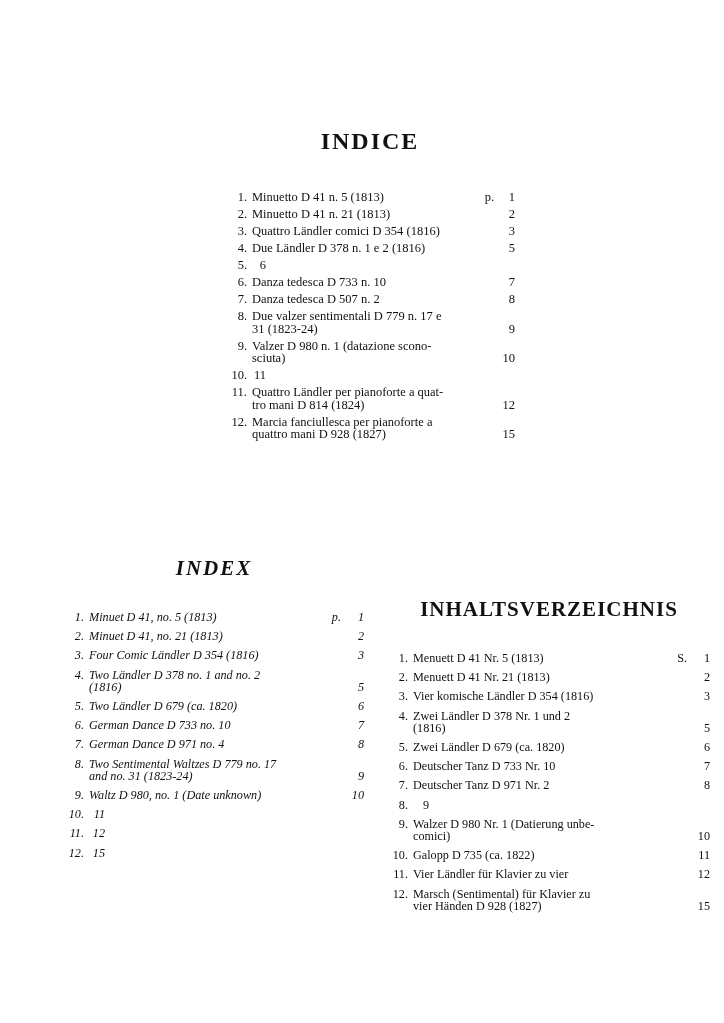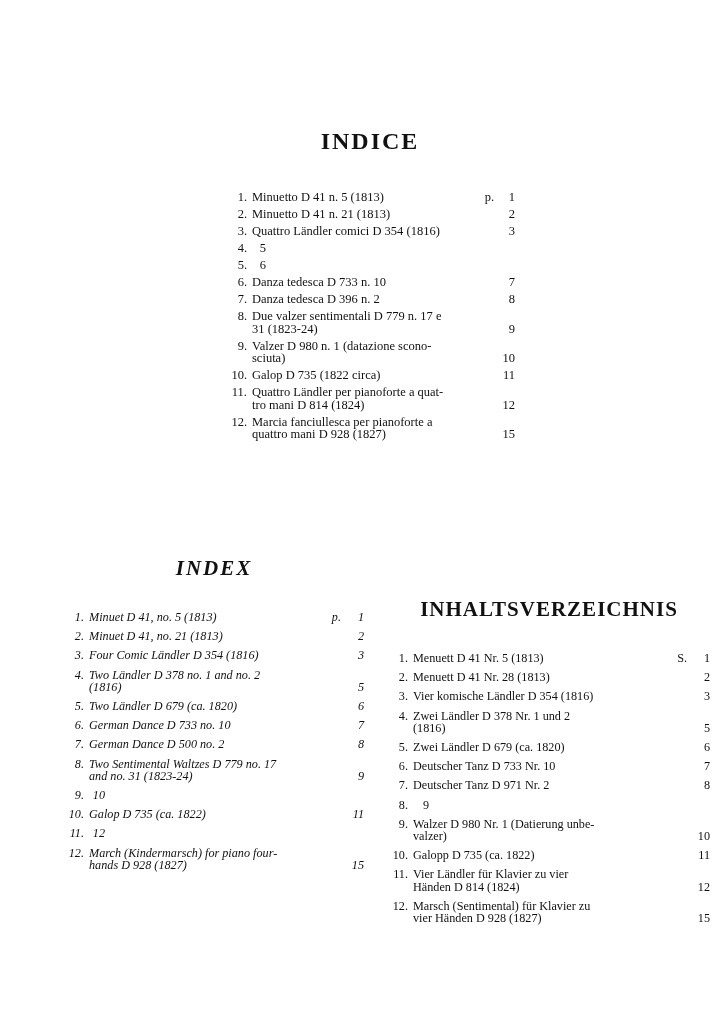--- a/index.html
+++ b/index.html
@@ -135,49 +135,49 @@
         <span class="txt"><span>Minuetto D 41 n. 21 (1813)</span></span>
         <span class="pg">2</span>
       </div>
       <div class="row">
         <span class="num">3.</span>
         <span class="txt"><span>Quattro Ländler comici D 354 (1816)</span></span>
         <span class="pg">3</span>
       </div>
       <div class="row">
         <span class="num">4.</span>
+        <span class="txt"><span>Due Ländler D 378 n. 1 e 2 (1816)</span></span>
         <span class="pg">5</span>
       </div>
       <div class="row">
         <span class="num">5.</span>
         <span class="pg">6</span>
       </div>
       <div class="row">
         <span class="num">6.</span>
         <span class="txt"><span>Danza tedesca D 733 n. 10</span></span>
         <span class="pg">7</span>
       </div>
       <div class="row">
         <span class="num">7.</span>
-        <span class="txt"><span>Danza tedesca D 396 n. 2</span></span>
+        <span class="txt"><span>Danza tedesca D 507 n. 2</span></span>
         <span class="pg">8</span>
       </div>
       <div class="row two-line">
         <span class="num">8.</span>
         <span class="txt"><span>Due valzer sentimentali D 779 n. 17 e</span><span class="line2">31 (1823-24)</span></span>
         <span class="pg">9</span>
       </div>
       <div class="row two-line">
         <span class="num">9.</span>
         <span class="txt"><span>Valzer D 980 n. 1 (datazione scono-</span><span class="line2">sciuta)</span></span>
         <span class="pg">10</span>
       </div>
       <div class="row">
         <span class="num">10.</span>
-        <span class="txt"><span>Galop D 735 (1822 circa)</span></span>
         <span class="pg">11</span>
       </div>
       <div class="row two-line">
         <span class="num">11.</span>
         <span class="txt"><span>Quattro Ländler per pianoforte a quat-</span><span class="line2">tro mani D 814 (1824)</span></span>
         <span class="pg">12</span>
       </div>
       <div class="row two-line">
         <span class="num">12.</span>
         <span class="txt"><span>Marcia fanciullesca per pianoforte a</span><span class="line2">quattro mani D 928 (1827)</span></span>
@@ -216,60 +216,59 @@
           <span class="txt"><span>Two Ländler D 679 (ca. 1820)</span></span>
           <span class="pg">6</span>
         </div>
         <div class="row">
           <span class="num">6.</span>
           <span class="txt"><span>German Dance D 733 no. 10</span></span>
           <span class="pg">7</span>
         </div>
         <div class="row">
           <span class="num">7.</span>
-          <span class="txt"><span>German Dance D 500 no. 2</span></span>
+          <span class="txt"><span>German Dance D 971 no. 4</span></span>
           <span class="pg">8</span>
         </div>
         <div class="row two-line">
           <span class="num">8.</span>
           <span class="txt"><span>Two Sentimental Waltzes D 779 no. 17</span><span class="line2">and no. 31 (1823-24)</span></span>
           <span class="pg">9</span>
         </div>
         <div class="row">
           <span class="num">9.</span>
+          <span class="txt"><span>Waltz D 980, no. 1 (Date unknown)</span></span>
           <span class="pg">10</span>
         </div>
         <div class="row">
           <span class="num">10.</span>
-          <span class="txt"><span>Galop D 735 (ca. 1822)</span></span>
           <span class="pg">11</span>
         </div>
         <div class="row two-line">
           <span class="num">11.</span>
           <span class="pg">12</span>
         </div>
         <div class="row two-line">
           <span class="num">12.</span>
-          <span class="txt"><span>March (Kindermarsch) for piano four-</span><span class="line2">hands D 928 (1827)</span></span>
           <span class="pg">15</span>
         </div>
       </div>
   </div>
   <div class="col col-inhalt">
     <div class="col-title">INHALTSVERZEICHNIS</div>
     <div class="toc-list">
         <div class="row">
           <span class="num">1.</span>
           <span class="txt"><span>Menuett D 41 Nr. 5 (1813)</span></span>
           <span class="pfx">S.</span>
           <span class="pg">1</span>
         </div>
         <div class="row">
           <span class="num">2.</span>
-          <span class="txt"><span>Menuett D 41 Nr. 28 (1813)</span></span>
+          <span class="txt"><span>Menuett D 41 Nr. 21 (1813)</span></span>
           <span class="pg">2</span>
         </div>
         <div class="row">
           <span class="num">3.</span>
           <span class="txt"><span>Vier komische Ländler D 354 (1816)</span></span>
           <span class="pg">3</span>
         </div>
         <div class="row two-line">
           <span class="num">4.</span>
           <span class="txt"><span>Zwei Ländler D 378 Nr. 1 und 2</span><span class="line2">(1816)</span></span>
@@ -289,31 +288,31 @@
           <span class="num">7.</span>
           <span class="txt"><span>Deutscher Tanz D 971 Nr. 2</span></span>
           <span class="pg">8</span>
         </div>
         <div class="row two-line">
           <span class="num">8.</span>
           <span class="pg">9</span>
         </div>
         <div class="row two-line">
           <span class="num">9.</span>
-          <span class="txt"><span>Walzer D 980 Nr. 1 (Datierung unbe-</span><span class="line2">valzer)</span></span>
+          <span class="txt"><span>Walzer D 980 Nr. 1 (Datierung unbe-</span><span class="line2">comici)</span></span>
           <span class="pg">10</span>
         </div>
         <div class="row">
           <span class="num">10.</span>
           <span class="txt"><span>Galopp D 735 (ca. 1822)</span></span>
           <span class="pg">11</span>
         </div>
         <div class="row two-line">
           <span class="num">11.</span>
-          <span class="txt"><span>Vier  Ländler  für  Klavier  zu  vier</span><span class="line2">Händen D 814 (1824)</span></span>
+          <span class="txt"><span>Vier  Ländler  für  Klavier  zu  vier</span></span>
           <span class="pg">12</span>
         </div>
         <div class="row two-line">
           <span class="num">12.</span>
           <span class="txt"><span>Marsch (Sentimental) für Klavier zu</span><span class="line2">vier Händen D 928 (1827)</span></span>
           <span class="pg">15</span>
         </div>
       </div>
   </div>
 </div>

